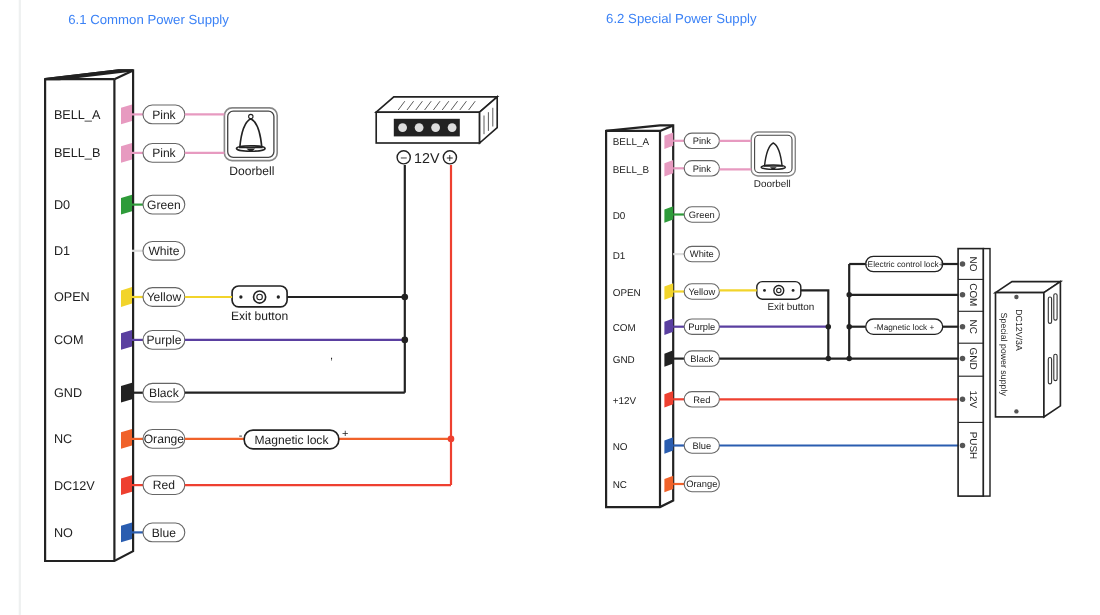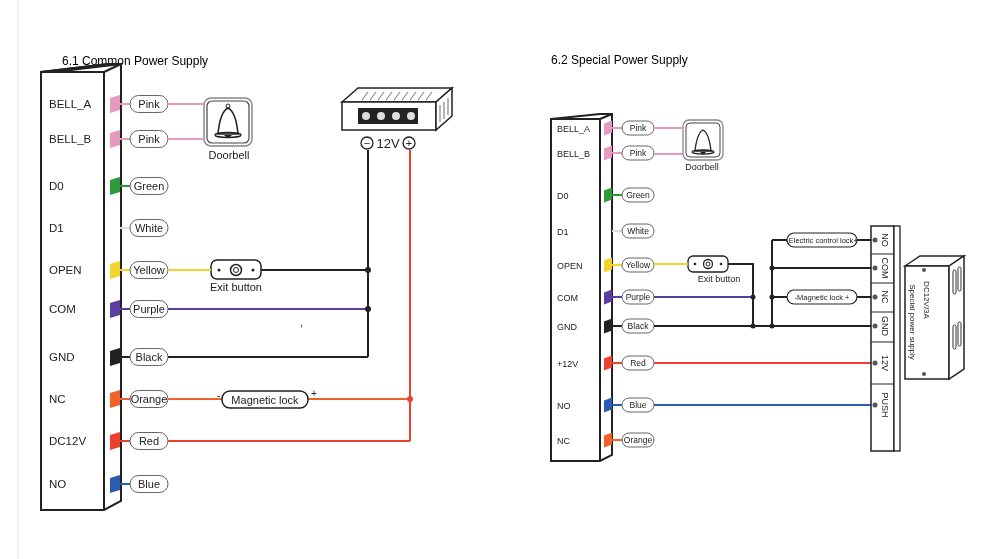--- a/index.html
+++ b/index.html
@@ -1,17 +1,17 @@
 <!DOCTYPE html>
 <html><head>
 <meta charset="utf-8">
 <style>
   html, body { margin:0; padding:0; background:#fff; }
   body { width:1000px; height:559px; position:relative; overflow:hidden; font-family:"Liberation Sans", sans-serif; color:#222; }
-  .title { position:absolute; font-size:12px; color:#000000;margin-top:43px; }
+  .title { position:absolute; font-size:12px; color:#3b82f6; }
   svg { position:absolute; left:0; top:0; }
   svg text { font-family:"Liberation Sans", sans-serif; fill:#222; }
   .leftedge { position:absolute; left:17px; top:0; width:2px; height:559px; background:#eef0f0; }
 </style>
 </head>
 <body>
 
 <div class="leftedge"></div>
 <div class="title" style="left:62px; top:11px;">6.1 Common Power Supply</div>
 <div class="title" style="left:551px; top:10px;text-align:center;">6.2  Special Power Supply</div>

